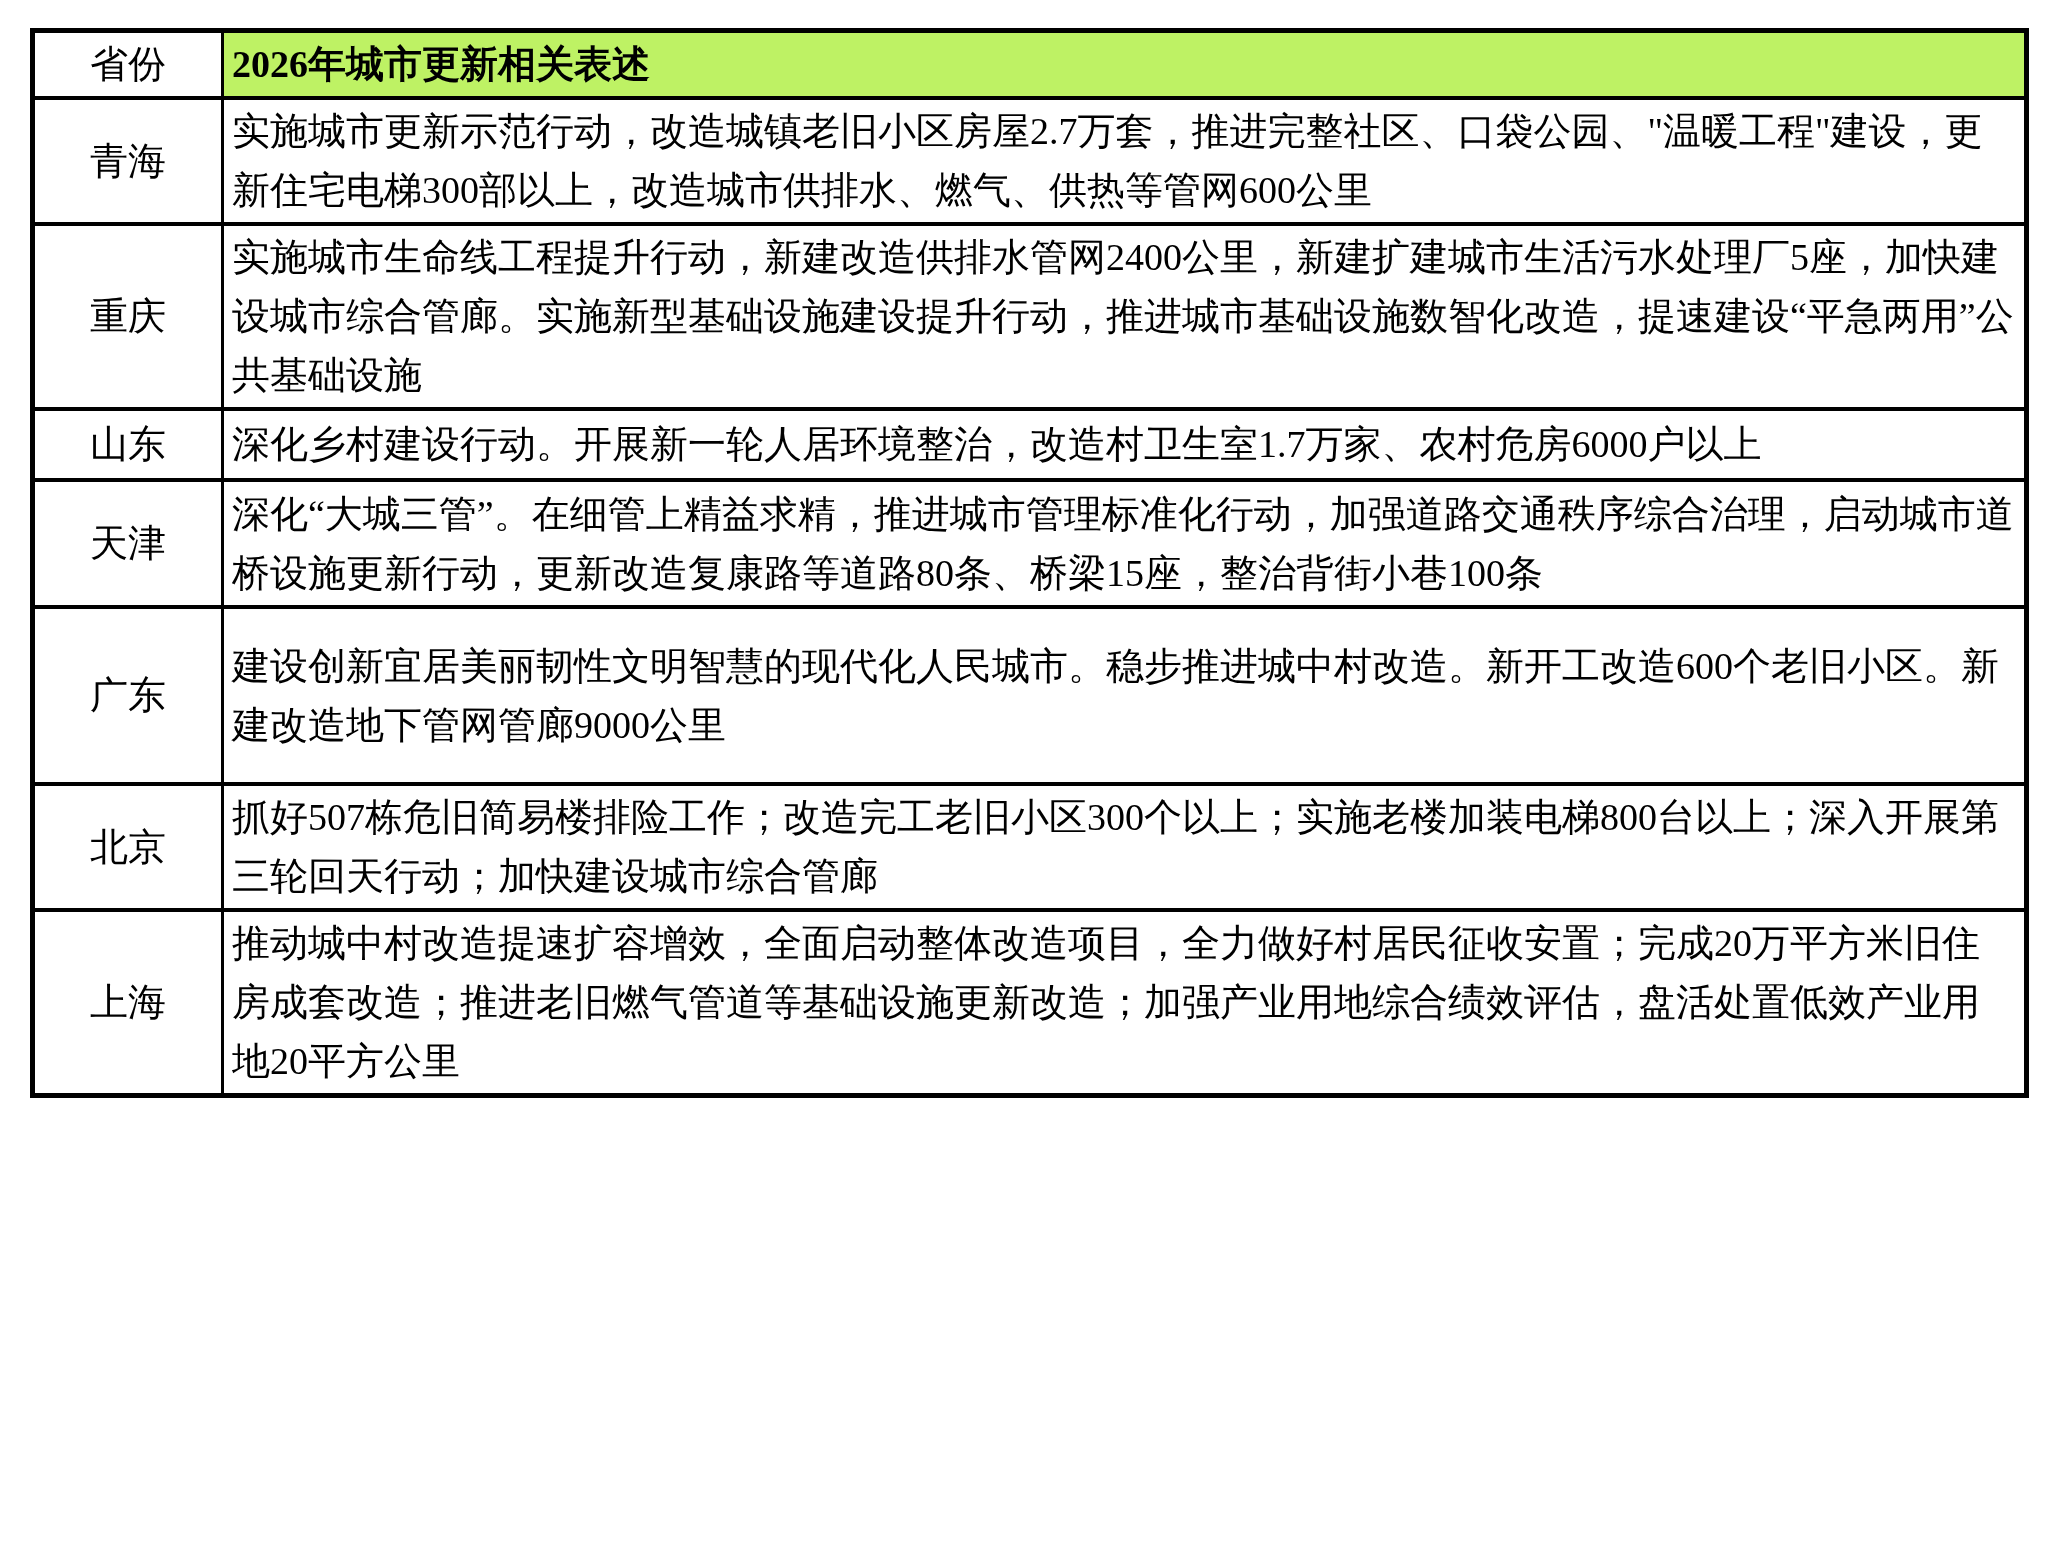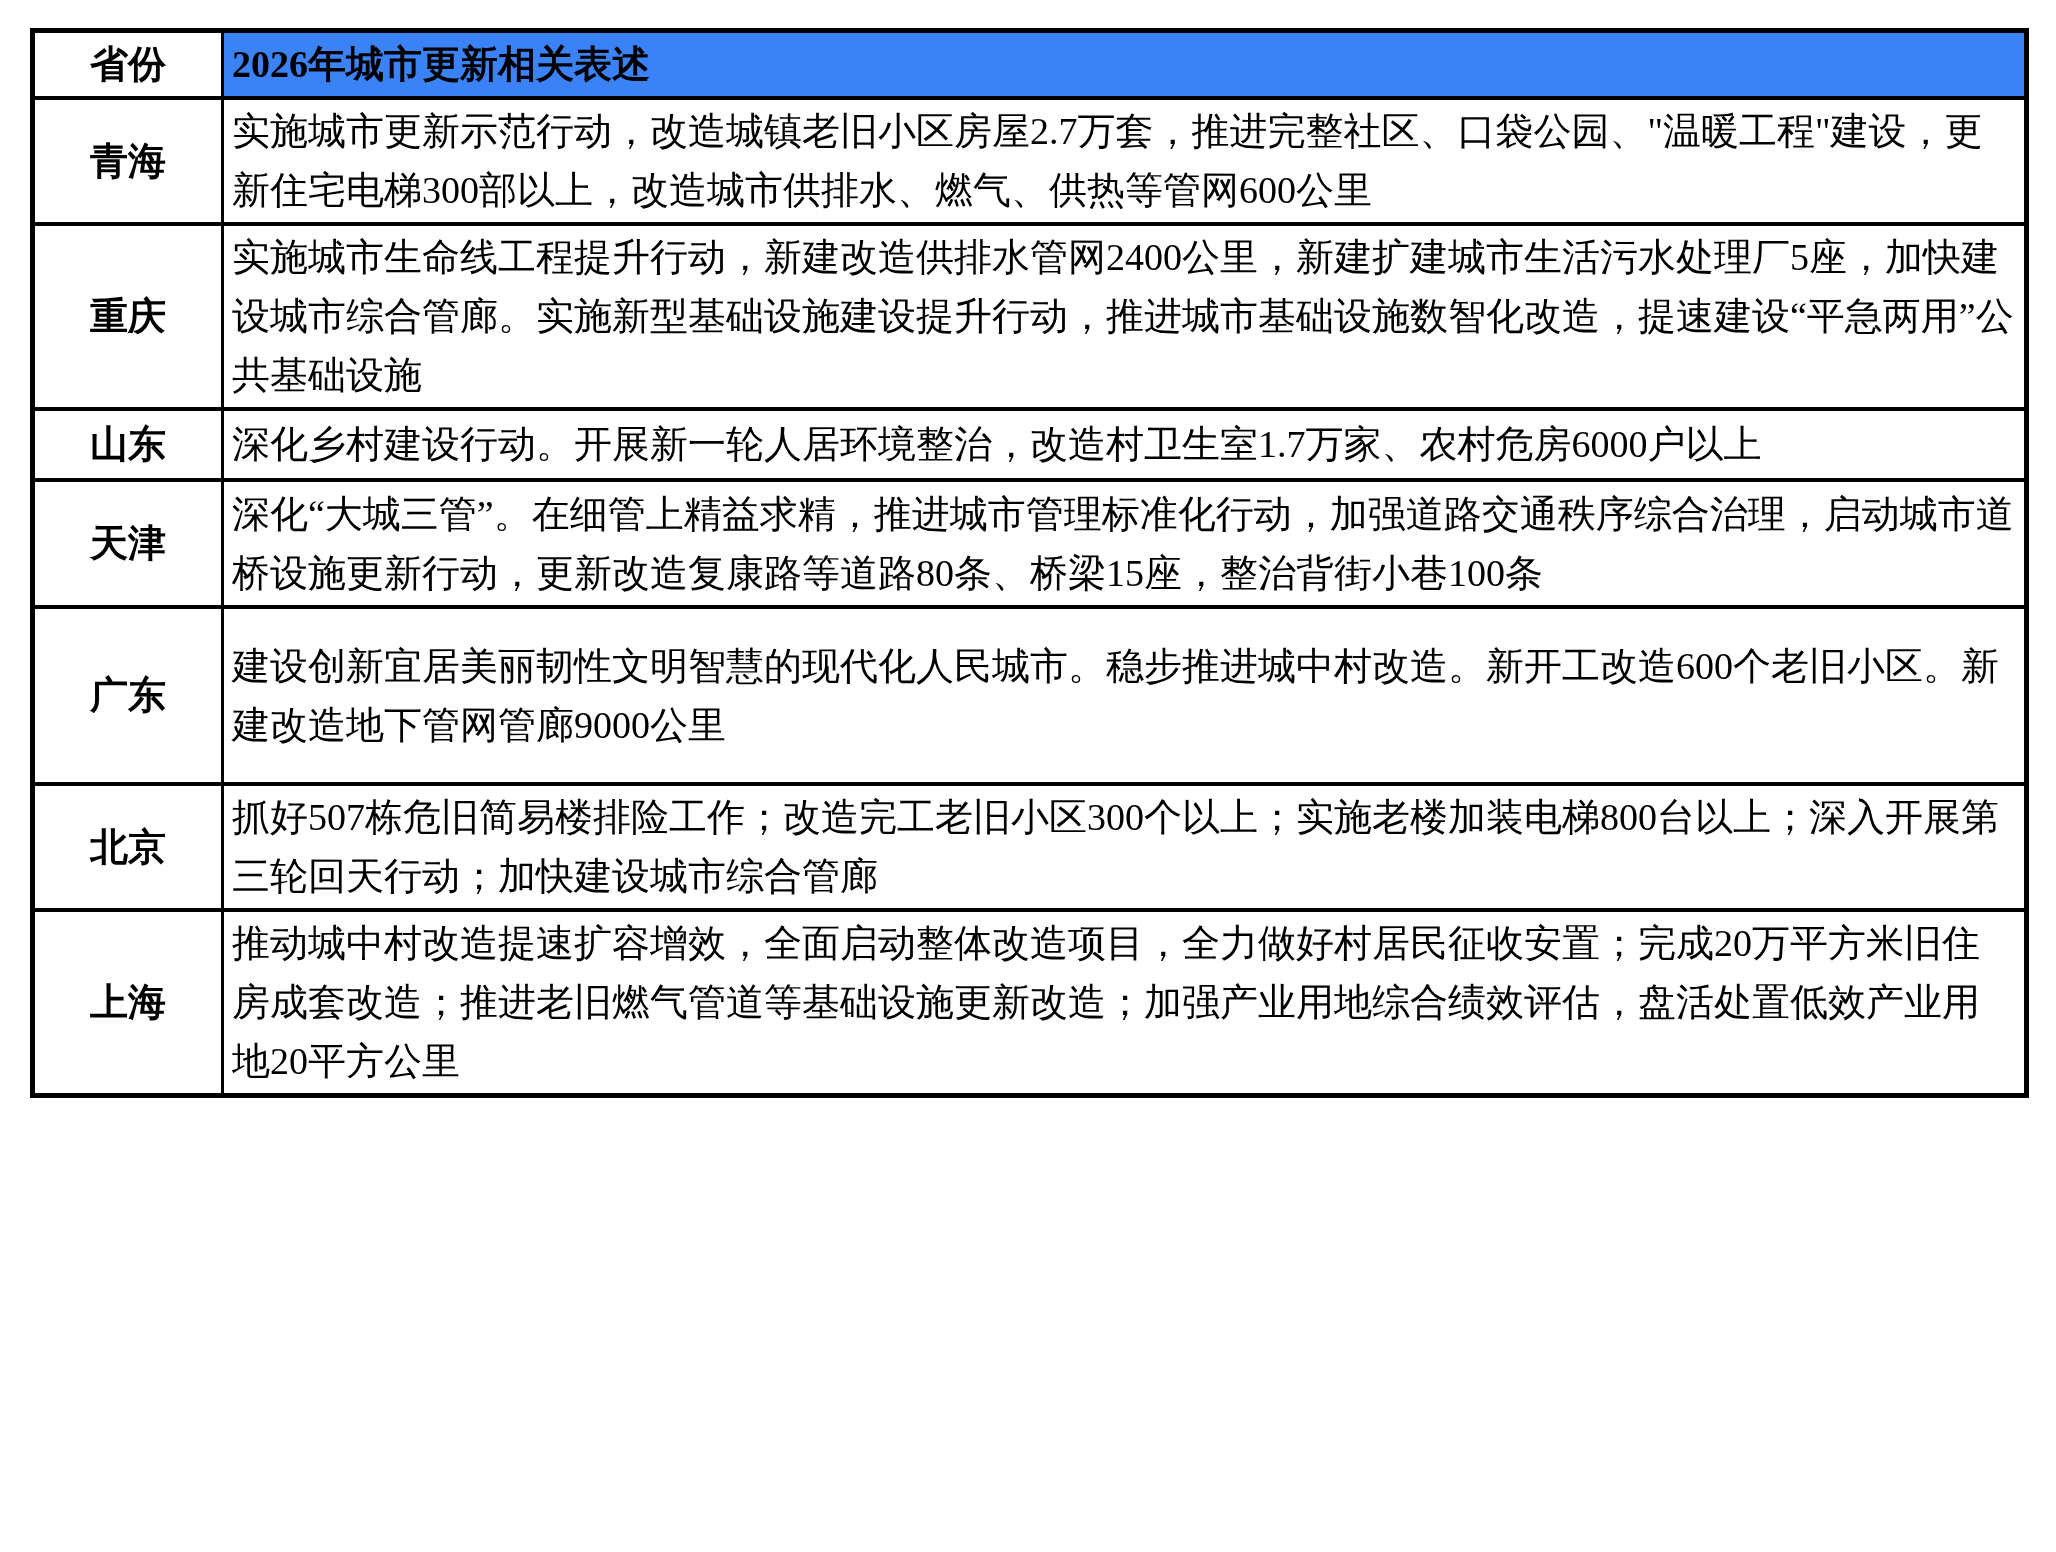--- a/index.html
+++ b/index.html
@@ -28,21 +28,21 @@
     border-top: 4px solid #000000;
     border-bottom: 4px solid #000000;
     border-left: 3px solid #000000;
     border-right: 3px solid #000000;
     vertical-align: middle;
     overflow: hidden;
   }
   .province {
     text-align: center;
     padding: 0 4px;
-    font-weight: bold;
+    font-weight: normal;
   }
   .statement {
     text-align: left;
     padding: 2px 10px 2px 8px;
     font-weight: normal;
   }
   thead th.statement {
     font-weight: bold;
   }
   thead tr { height: 62px; }
@@ -64,21 +64,21 @@
 
 <div class="page">
   <table class="prov-table">
     <colgroup>
       <col class="c1">
       <col class="c2">
     </colgroup>
     <thead>
       <tr>
         <th class="province">省份</th>
-        <th class="statement" id="header-statement" style="background-color: #3b82f6;">2026年城市更新相关表述</th>
+        <th class="statement" id="header-statement" style="background-color: #bef264;">2026年城市更新相关表述</th>
       </tr>
     </thead>
     <tbody id="rows">
 
 
 
   <tr>
     <td class="province">青海</td>
     <td class="statement">实施城市更新示范行动，改造城镇老旧小区房屋2.7万套，推进完整社区、口袋公园、"温暖工程"建设，更新住宅电梯300部以上，改造城市供排水、燃气、供热等管网600公里</td>
   </tr>

